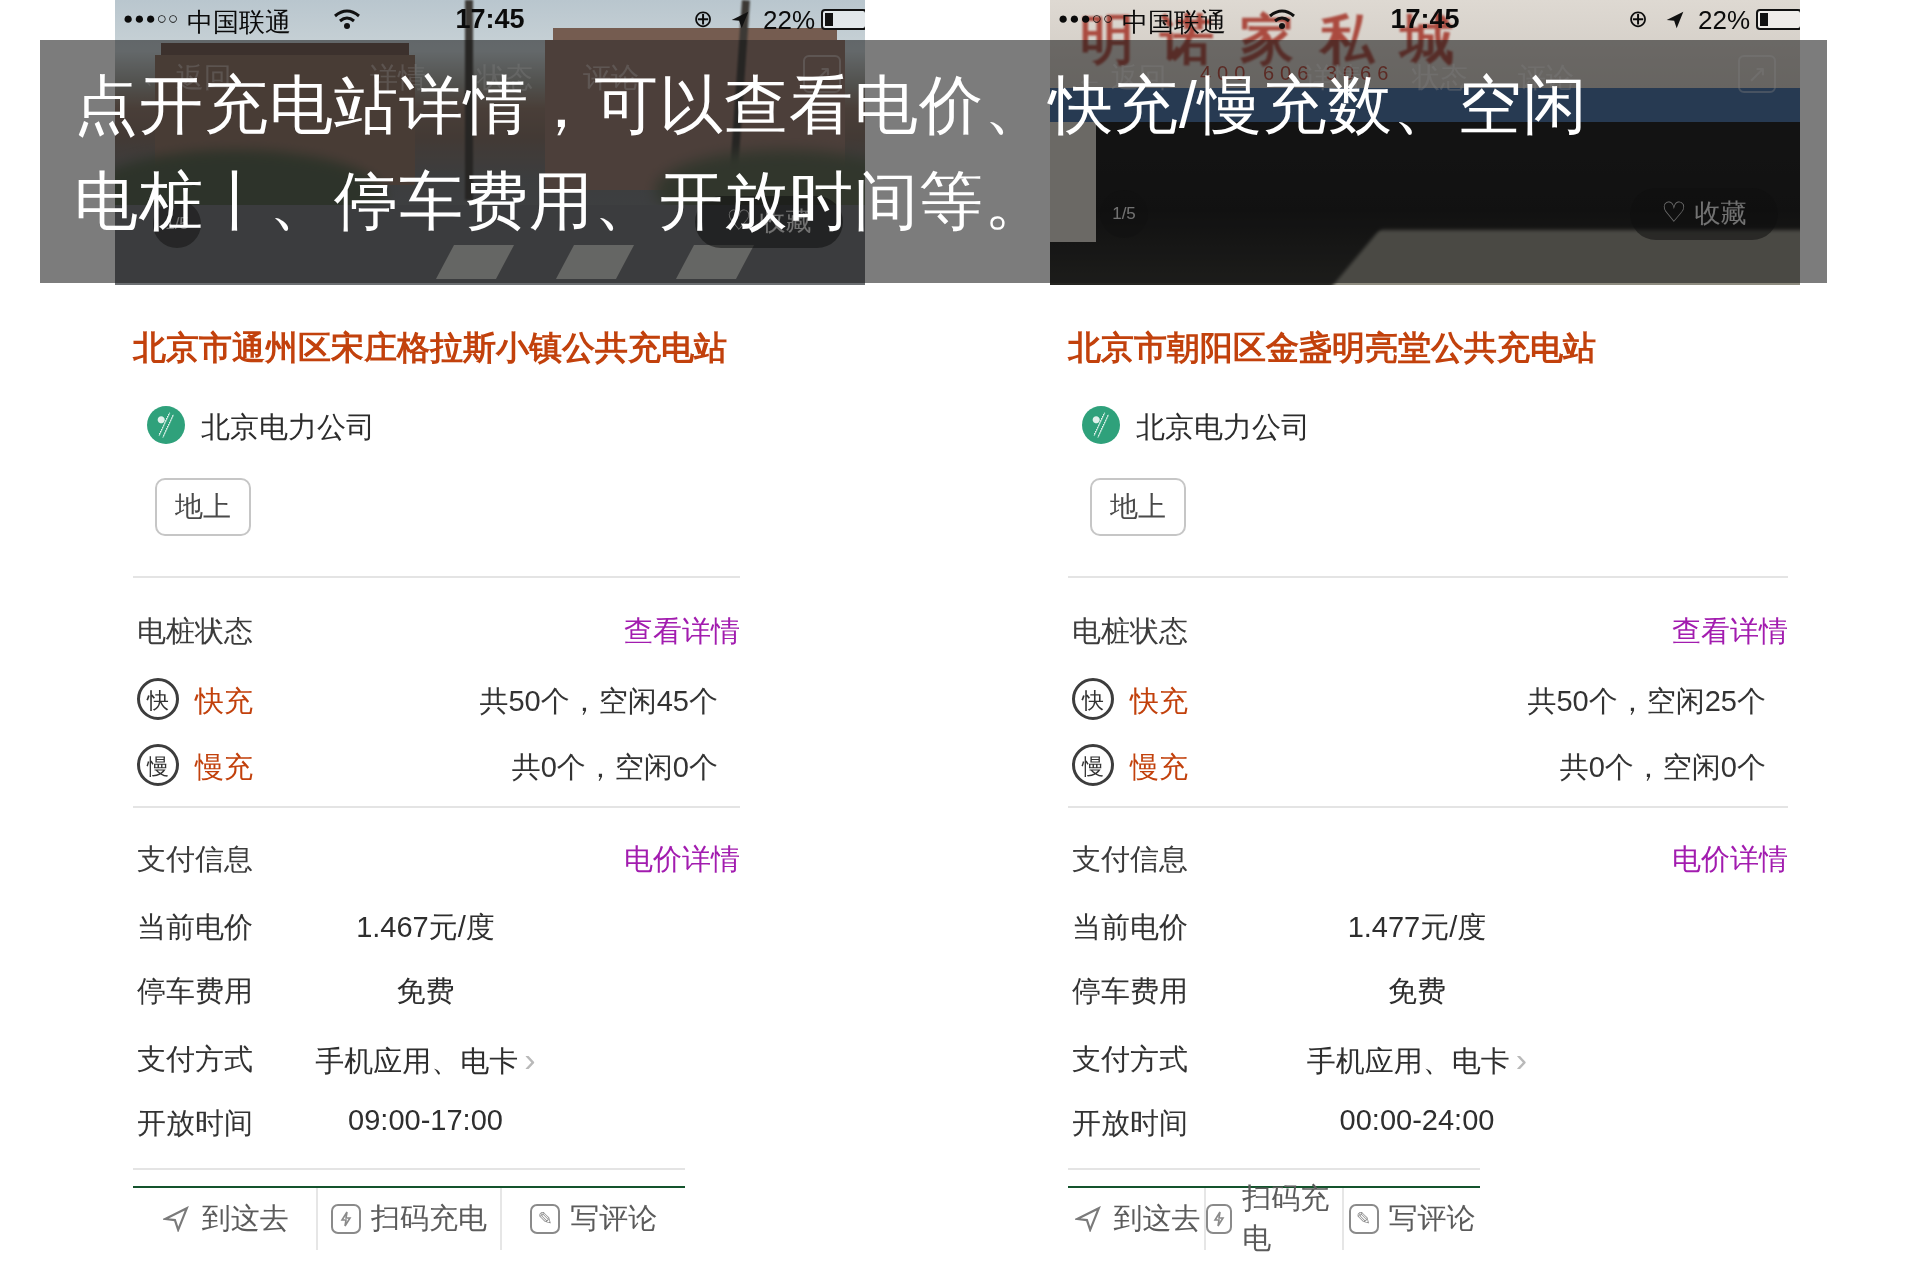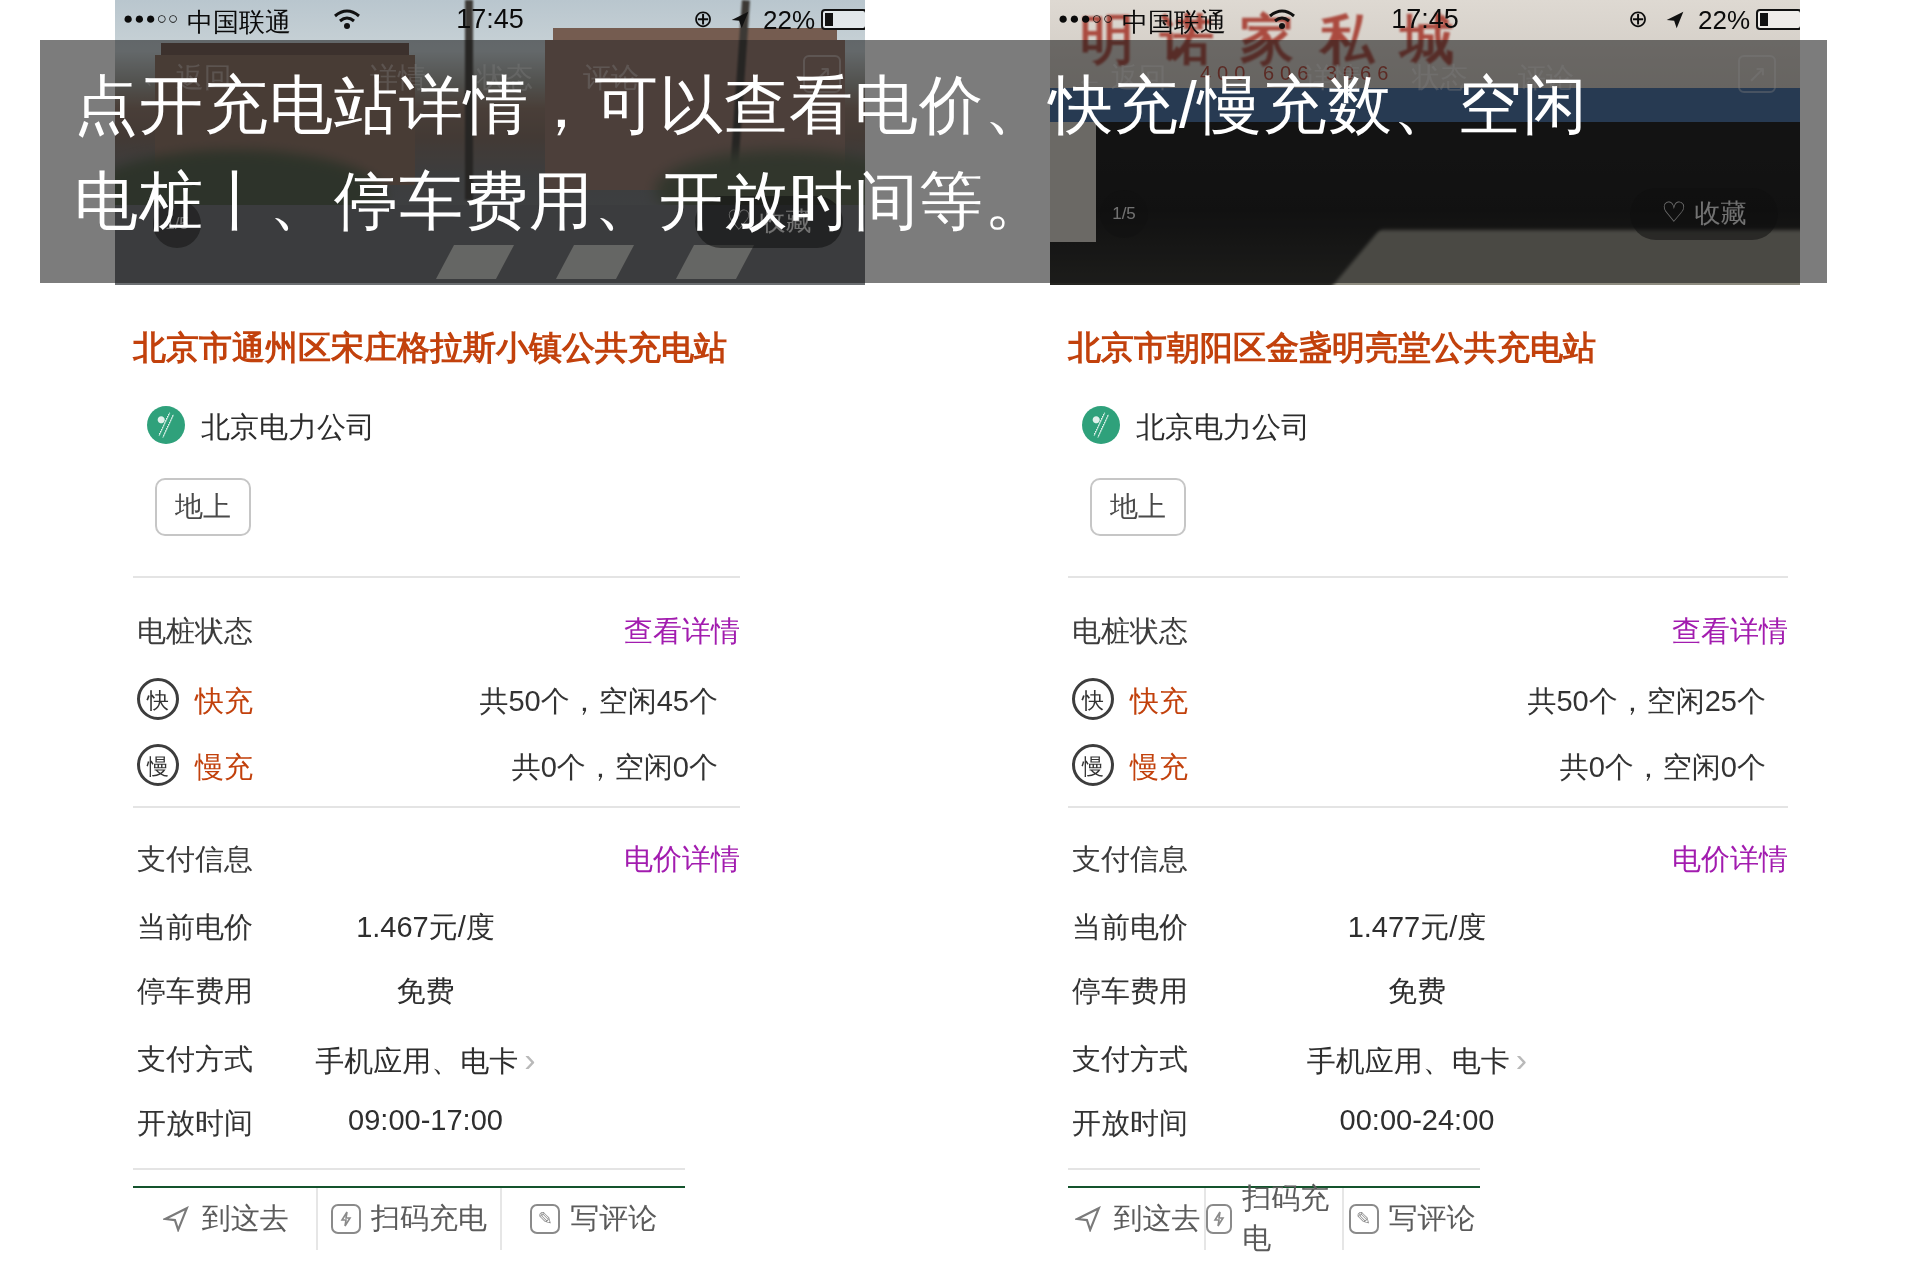--- a/index.html
+++ b/index.html
@@ -31,21 +31,21 @@
   .photo-shop .signblue { position:absolute; left:0; top:88px; width:750px; height:34px; background:#3f69a0; }
   .photo-shop .dark { position:absolute; left:0; top:122px; width:750px; height:163px; background:linear-gradient(180deg,#121212 0%,#0d0d0d 55%,#262622 100%); }
   .photo-shop .pillar { position:absolute; top:122px; width:46px; height:120px; background:#d8d4cb; }
   .photo-shop .drive { position:absolute; left:300px; top:230px; width:520px; height:70px; background:#8e8c80; transform:skewX(-40deg); filter:blur(2px); }
 
   
   .statusbar { position:absolute; top:4px; left:0; width:750px; height:30px; color:#0b0b0b; }
   .sb-dots { position:absolute; left:8px; top:5px; font-size:17px; letter-spacing:1px; }
   .sb-carrier { position:absolute; left:72px; top:1px; font-size:26px; }
   .sb-wifi { position:absolute; left:218px; top:4px; }
-  .sb-time { position:absolute; left:0; width:750px; text-align:center; top:0; font-size:27px; font-weight:normal; }
+  .sb-time { position:absolute; left:0; width:750px; text-align:center; top:0; font-size:27px; font-weight:bold; }
   .sb-lock { position:absolute; left:578px; top:1px; font-size:24px; }
   .sb-arrow { position:absolute; left:615px; top:6px; }
   .sb-batt-pct { position:absolute; left:648px; top:1px; font-size:26px; }
   .sb-batt { position:absolute; left:706px; top:5px; width:46px; height:21px; border:2px solid #111; border-radius:4px; background:rgba(255,255,255,.55); }
   .sb-batt::after { content:""; position:absolute; right:-6px; top:5px; width:4px; height:9px; background:#111; border-radius:0 2px 2px 0; }
   .sb-batt .fill { position:absolute; left:2px; top:2px; width:20%; height:13px; background:#111; }
 
   
   .ghostnav { position:absolute; top:55px; left:0; width:750px; height:44px; color:rgba(255,255,255,.38); font-size:28px; }
   .gn-back { position:absolute; left:25px; top:4px; }

